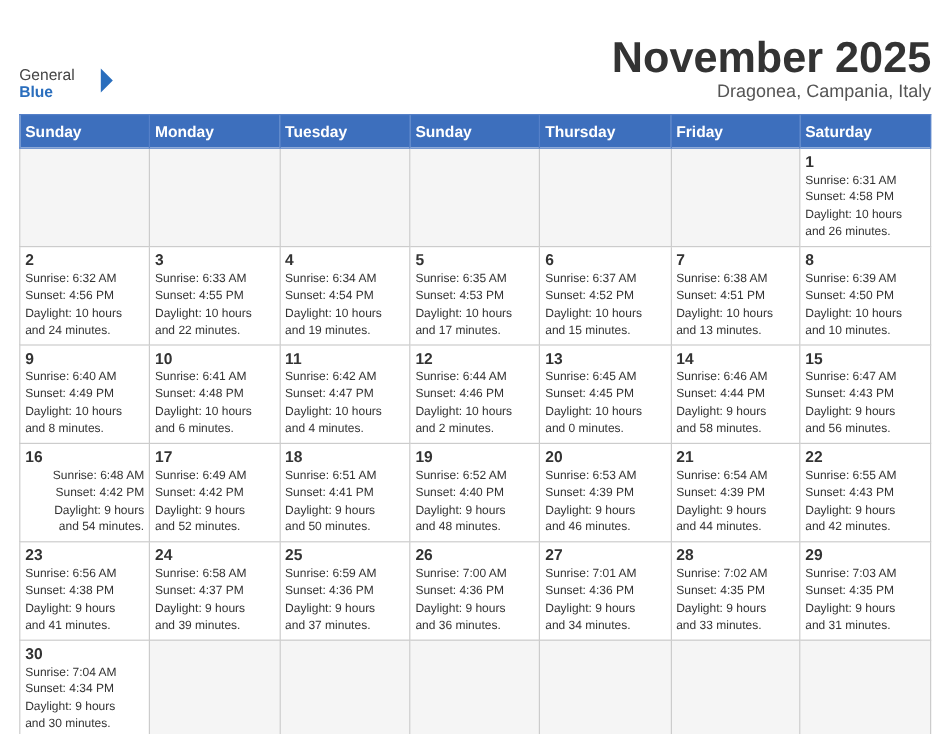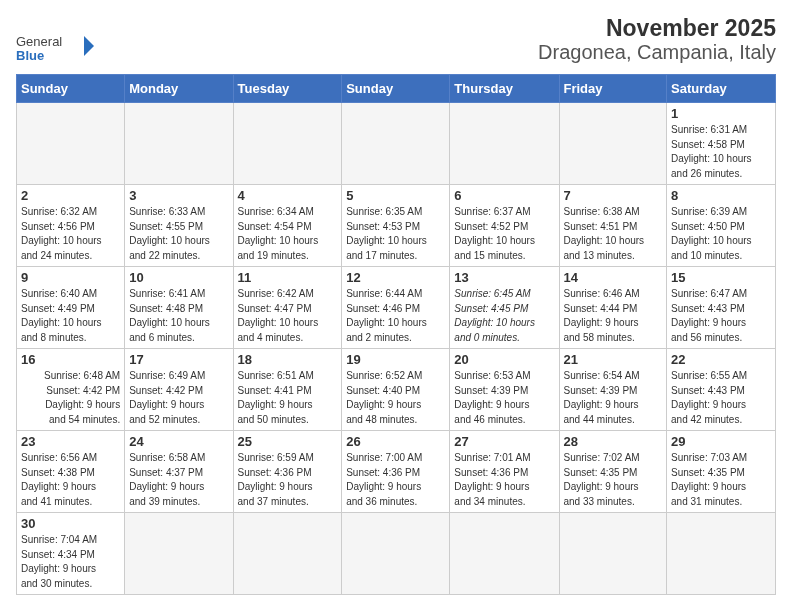--- a/index.html
+++ b/index.html
@@ -27,27 +27,28 @@
       gap: 4px;
     }
     .logo-icon {
       width: 36px;
       height: 28px;
     }
     .title-block {
       text-align: right;
     }
     .main-title {
-      font-size: 23px;
+      font-size: 36px;
       font-weight: bold;
       color: #333;
       line-height: 1.1;
+      margin-top: 12px;
     }
     .sub-title {
-      font-size: 20px;
+      font-size: 15px;
       color: #555;
     }
     .calendar {
       width: 100%;
       border-collapse: collapse;
       border: 1px solid #ccc;
     }
     .calendar th {
       background: #3d6fbd;
       color: #fff;
@@ -214,21 +215,21 @@
           </td>
           <td>
             <span class="day-number">12</span>
             <div class="day-info" style="white-space: pre-line;">Sunrise: 6:44 AM
 Sunset: 4:46 PM
 Daylight: 10 hours
 and 2 minutes.</div>
           </td>
           <td>
             <span class="day-number">13</span>
-            <div class="day-info" style="white-space: pre-line; font-style: italic;">Sunrise: 6:45 AM
+            <div class="day-info" style="white-space: pre-line;">Sunrise: 6:45 AM
 Sunset: 4:45 PM
 Daylight: 10 hours
 and 0 minutes.</div>
           </td>
           <td>
             <span class="day-number">14</span>
             <div class="day-info" style="white-space: pre-line;">Sunrise: 6:46 AM
 Sunset: 4:44 PM
 Daylight: 9 hours
 and 58 minutes.</div>

